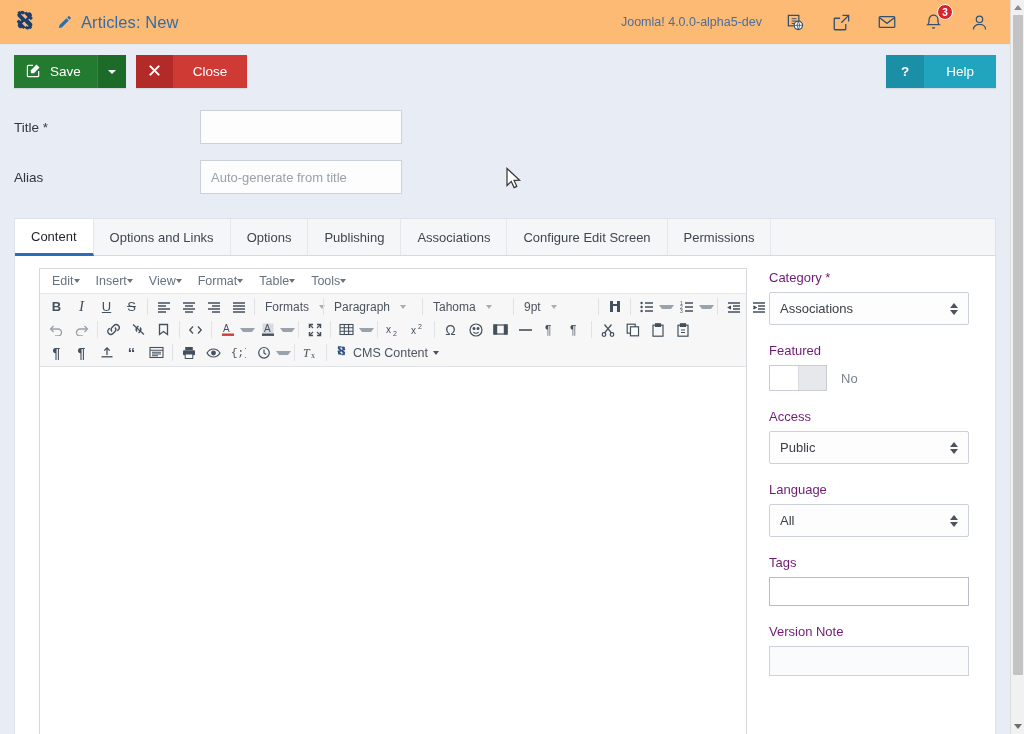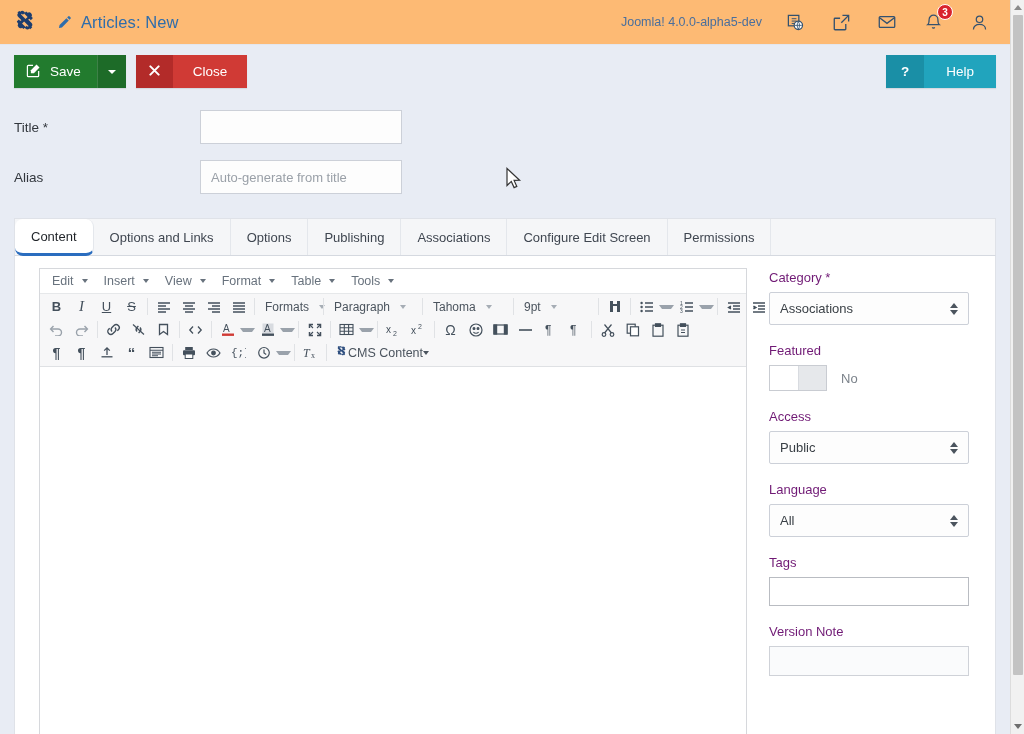--- a/index.html
+++ b/index.html
@@ -64,50 +64,50 @@
   .tabwrap { padding: 8px 14px 0 14px; }
   .tabs {
     display: flex; background: #f5f6f8; border: 1px solid #dfe2e8; border-bottom: 1px solid #d5d9e0;
     height: 38px; align-items: stretch;
   }
   .tab {
     padding: 0 16px; display: flex; align-items: center; font-size: 13px; color: #3f4650;
     border-right: 1px solid #e4e7ec; cursor: pointer; background: transparent; white-space: nowrap;
   }
   .tab.active {
-    background: #fff; color: #1f2328; border-bottom: 3px solid #2a6dbf; margin-bottom: -1px; border-radius: 8px;
+    background: #fff; color: #1f2328; border-bottom: 3px solid #2a6dbf; margin-bottom: -1px;
   }
 
   
   .tabbody { display: flex; padding: 0 14px; gap: 14px; height: 488px; background: #fff;
              margin: 0 14px; border: 1px solid #dfe2e8; border-top: 0; }
   .editor-col { width: 718px; padding: 12px 0 0 10px; }
   .side-col { flex: 1; padding: 14px 0 0 8px; }
 
   
   .mce { border: 1px solid #d6d8dc; background: #fff; height: 100%; display:flex; flex-direction:column; }
   .mce-menubar { display: flex; align-items: center; height: 25px; padding: 0 4px;
                  border-bottom: 1px solid #e6e8ea; background: #fff; }
-  .mce-menu { display: flex; align-items: center; gap: 8px; padding: 0 8px; font-size: 12.5px;
+  .mce-menu { display: flex; align-items: center; gap: 0; padding: 0 8px; font-size: 12.5px;
               color: #68727d; cursor: pointer; height: 100%; }
   .mce-tbwrap { background: #f7f7f8; border-bottom: 1px solid #dfe1e4; padding: 1px 0 2px 0; }
   .mce-row { display: flex; align-items: center; height: 23px; padding: 0 4px; flex-wrap: nowrap; }
   .mce-btn {
     width: 25px; height: 21px; display: flex; align-items: center; justify-content: center;
     color: #44505c; font-size: 13px; cursor: pointer; flex: 0 0 auto;
   }
   .mce-sep { width: 1px; height: 17px; background: #e0e2e5; margin: 0 3px; flex: 0 0 auto; }
   .mce-split { display: flex; align-items: center; flex: 0 0 auto; }
   .mce-split .tiny-caret { width: 15px; display:flex; align-items:center; justify-content:center; color:#9aa2ab; cursor:pointer;}
   .mce-select {
     display: flex; align-items: center; justify-content: flex-start; height: 21px;
     font-size: 12px; color: #4b545e; padding: 0 4px 0 7px; cursor: pointer; flex: 0 0 auto;
   }
   .mce-select .tiny-caret { color: #a6adb5; margin-left: 10px; }
-  .mce-cmscontent { display:flex; align-items:center; font-size:12.5px; color:#4b545e; padding:0 5px; cursor:pointer;}
+  .mce-cmscontent { display:flex; align-items:center; gap:5px; font-size:12.5px; color:#4b545e; padding:0 5px; cursor:pointer;}
   .mce-body { flex: 1; background: #fff; }
   .tiny-caret { width: 0; height: 0; border-left: 3.5px solid transparent; border-right: 3.5px solid transparent;
                 border-top: 4px solid currentColor; display: inline-block; }
 
   
   .s-label { font-size: 13px; color: #701a75; margin-bottom: 7px; }
   .s-group { margin-bottom: 18px; }
   .s-select {
     width: 200px; height: 33px; border: 1px solid #ccd0d8; border-radius: 2px; background: #fdfdfd;
     display: flex; align-items: center; justify-content: space-between; padding: 0 10px;

